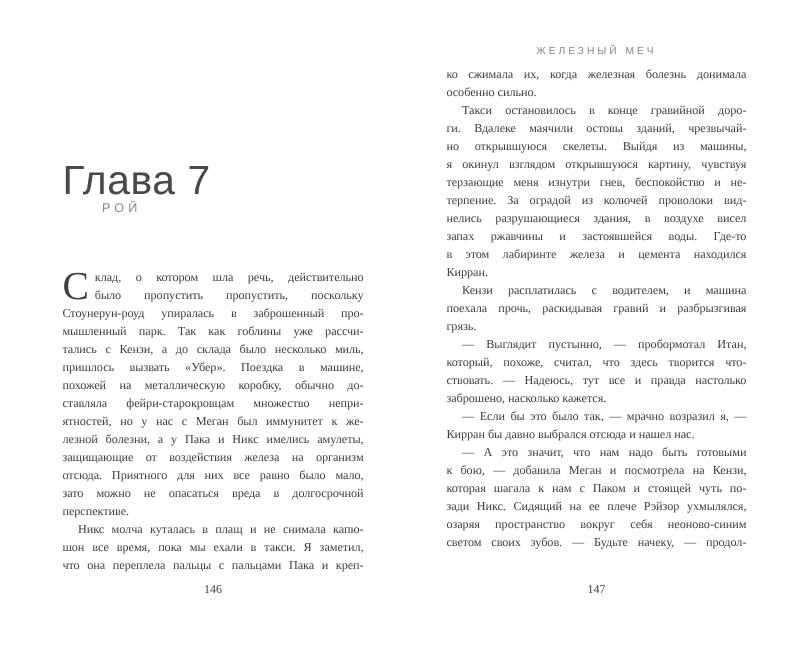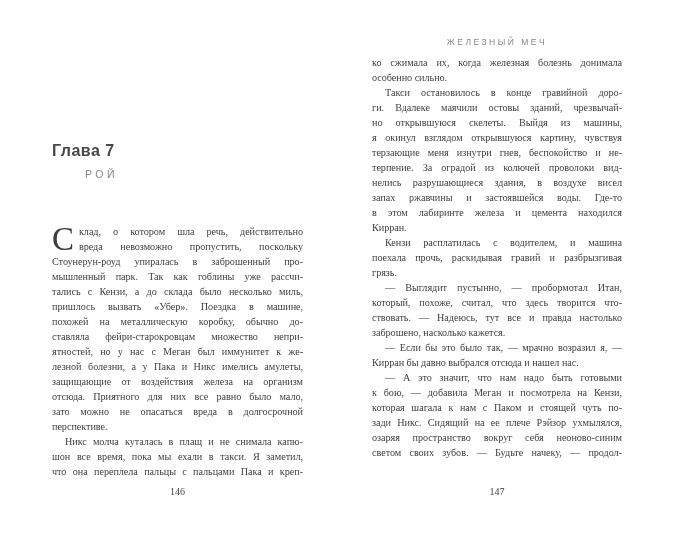--- a/index.html
+++ b/index.html
@@ -23,22 +23,22 @@
     height: 408px;
   }
   .page-left  { left: 52px;  width: 251px; }
   .page-right { left: 372px; width: 250px; }
 
   .chapter-title {
     position: absolute;
     left: 0;
     top: 136px;
     font-family: "Liberation Sans", sans-serif;
-    font-weight: 700;
-    font-size: 16px;
+    font-weight: 400;
+    font-size: 34px;
     line-height: 30px;
     letter-spacing: 0.5px;
     color: var(--heading, #46484b);
     margin: 0;
   }
   .chapter-subtitle {
     position: absolute;
     left: 1px;
     top: 167px;
     font-family: "Liberation Sans", sans-serif;
@@ -101,21 +101,21 @@
 <body>
 
 <div class="spread">
 
   <div class="page page-left">
     <h1 class="chapter-title">Глава 7</h1>
     <div class="chapter-subtitle">РОЙ</div>
     <div class="body-text body-left">
         <span class="dropcap">С</span>
         <div class="line">клад, о котором шла речь, действительно</div>
-        <div class="line">вреда невозможно пропустить, поскольку</div>
+        <div class="line">было пропустить пропустить, поскольку</div>
         <div class="line">Стоунерун-роуд упиралась в заброшенный про-</div>
         <div class="line">мышленный парк. Так как гоблины уже рассчи-</div>
         <div class="line">тались с Кензи, а до склада было несколько миль,</div>
         <div class="line">пришлось вызвать «Убер». Поездка в машине,</div>
         <div class="line">похожей на металлическую коробку, обычно до-</div>
         <div class="line">ставляла фейри-старокровцам множество непри-</div>
         <div class="line">ятностей, но у нас с Меган был иммунитет к же-</div>
         <div class="line">лезной болезни, а у Пака и Никс имелись амулеты,</div>
         <div class="line">защищающие от воздействия железа на организм</div>
         <div class="line">отсюда. Приятного для них все равно было мало,</div>

